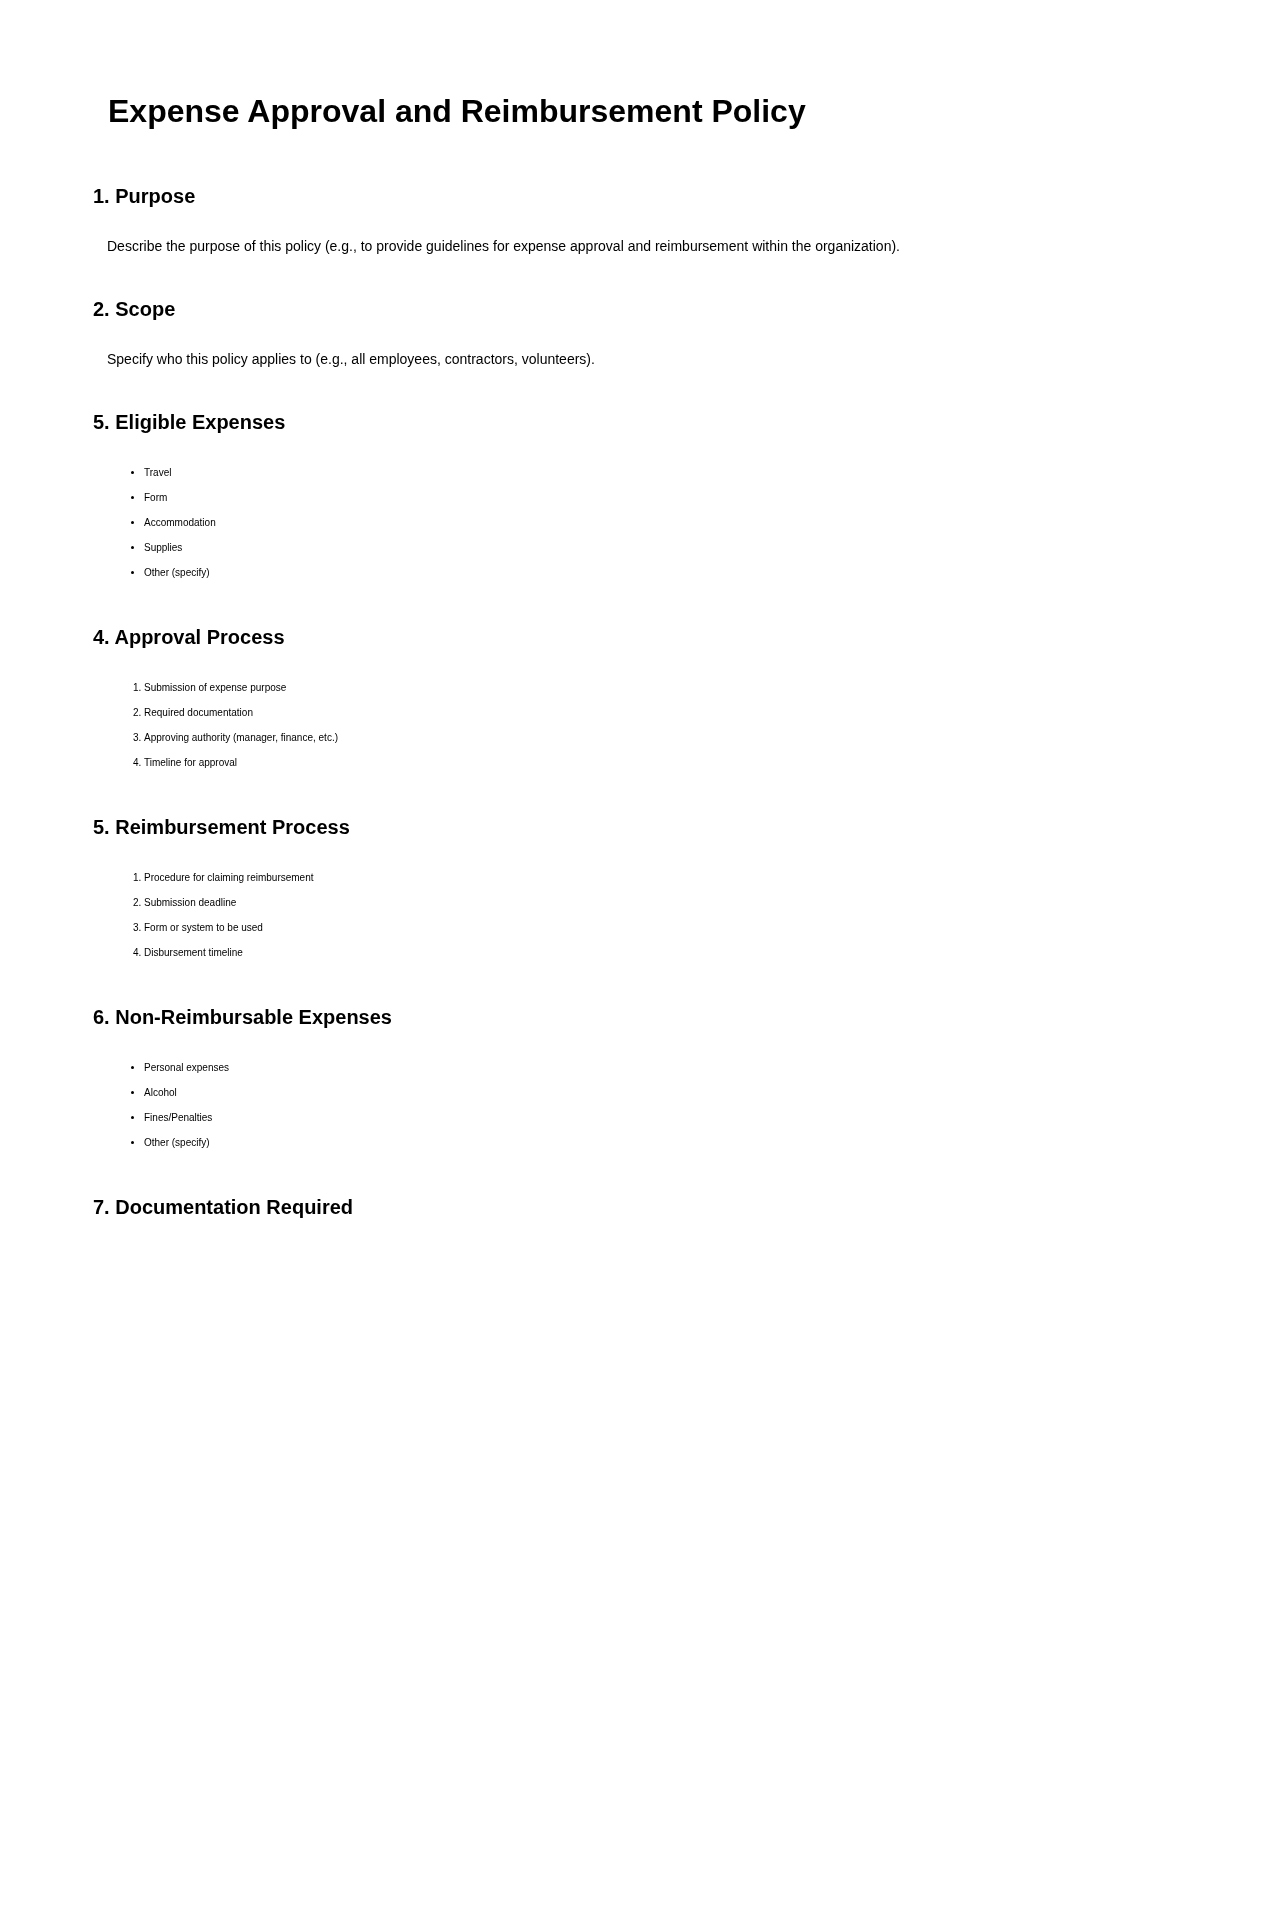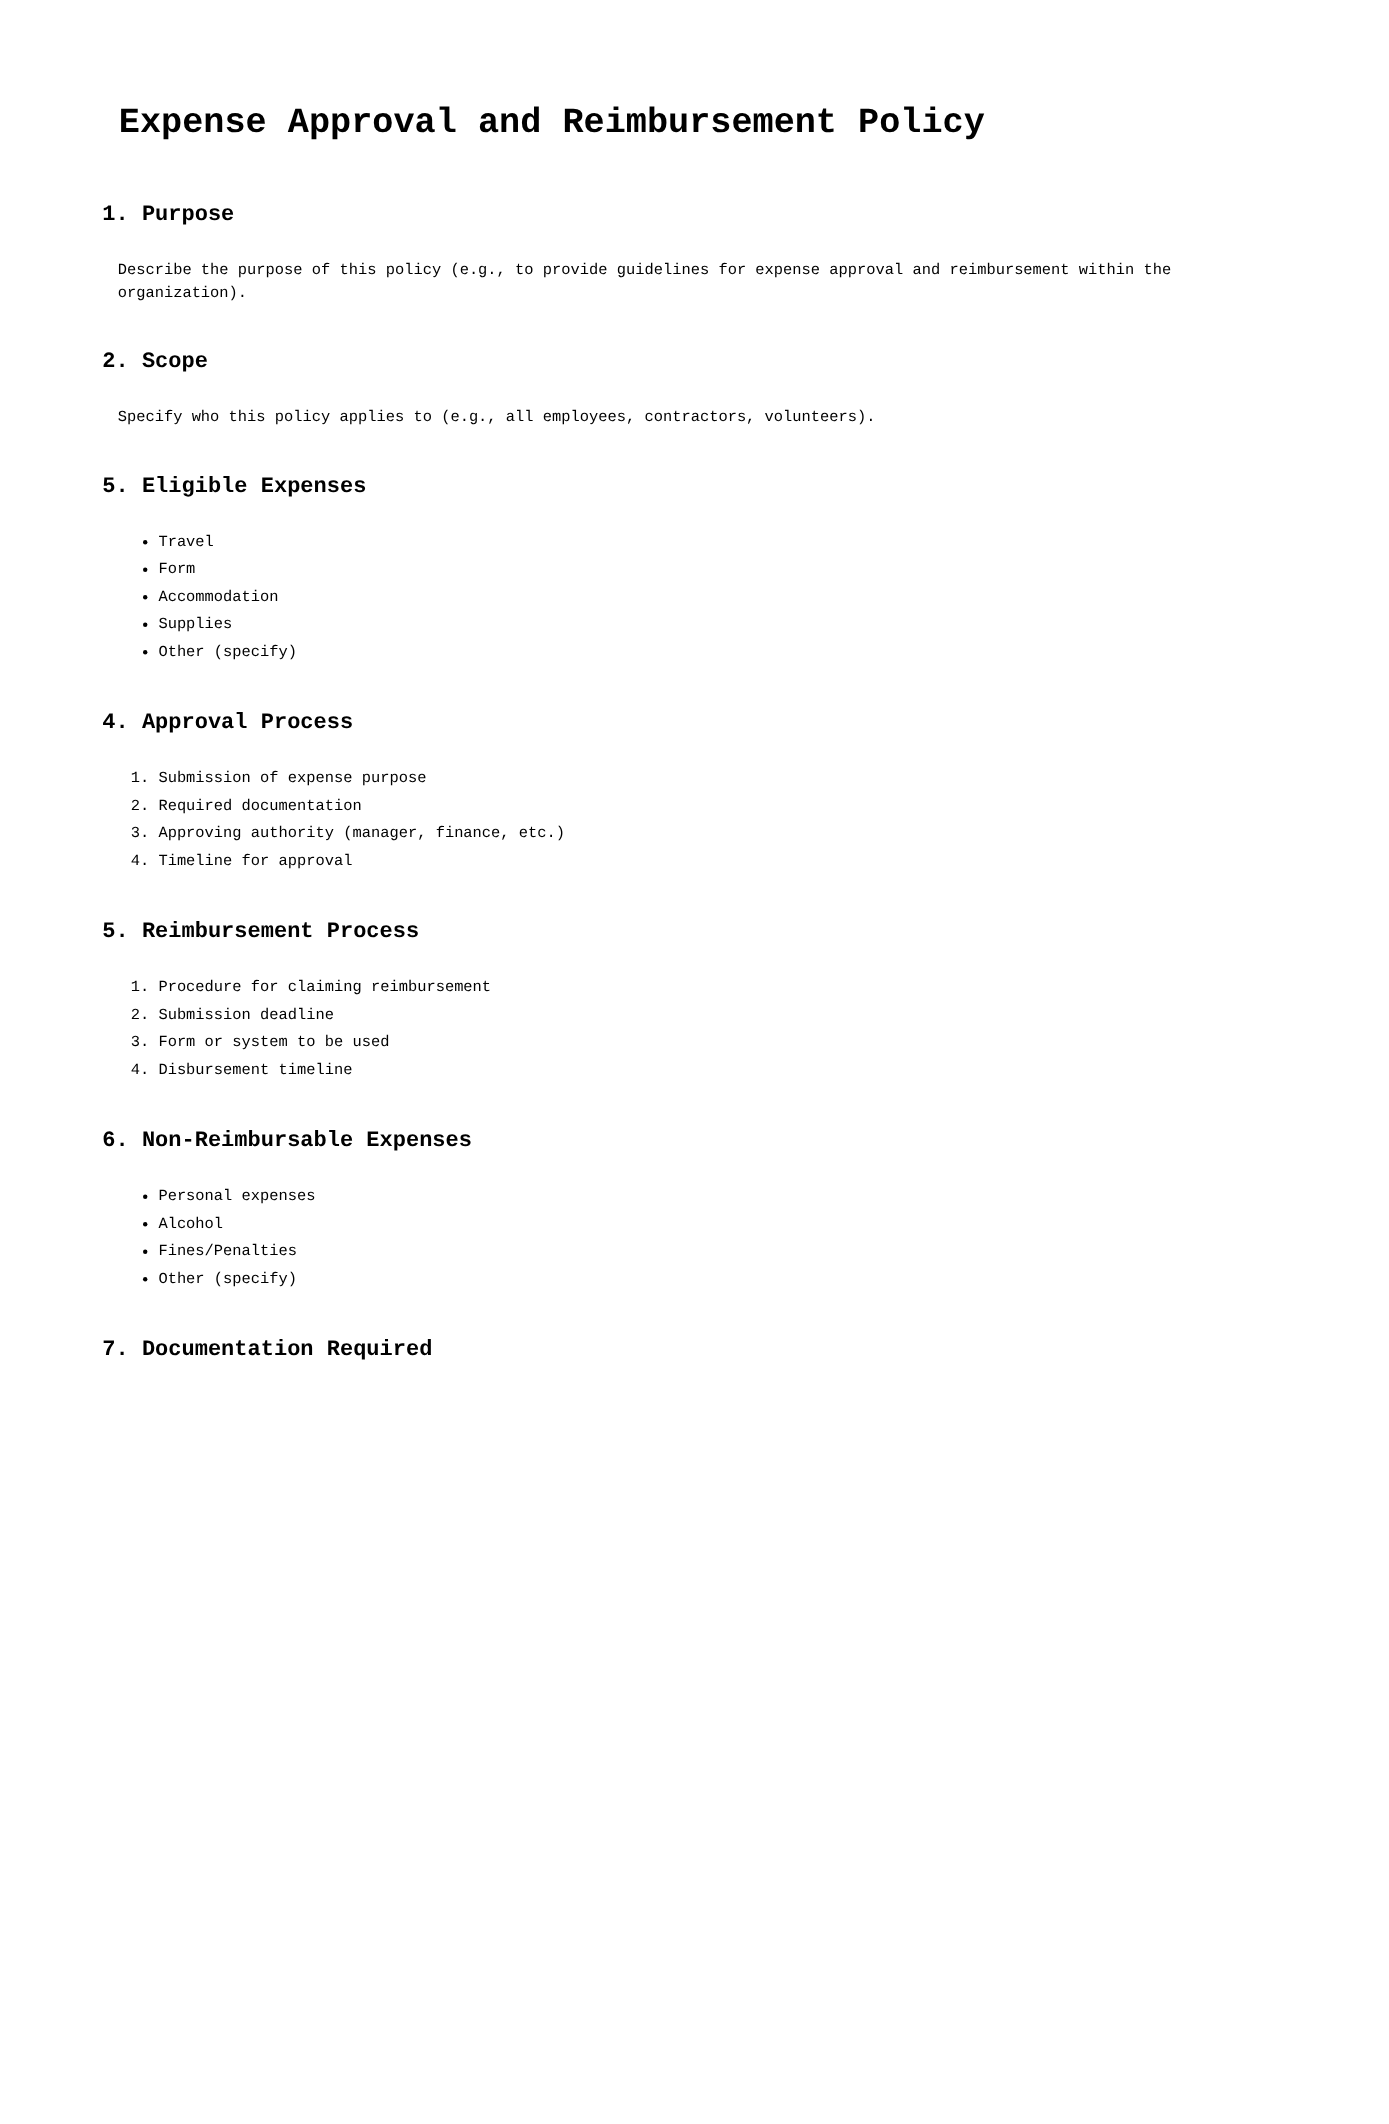--- a/index.html
+++ b/index.html
@@ -11,21 +11,20 @@
     width: 1263px;
     height: 1931px;
     font-family: "Liberation Sans", "DejaVu Sans", sans-serif;
     color: #000000;
   }
   
   .viewport {
     width: 1125px;
     height: 1313px;
     overflow: hidden;
-    font-family: Liberation Mono, monospace;
   }
   .doc {
     padding: 94px 40px 0 107px;
     font-size: 14px;
   }
   .doc h1 {
     font-size: 32px;
     line-height: 35px;
     font-weight: 700;
     margin: 0 0 55px 1px;
@@ -39,21 +38,21 @@
   .doc p {
     font-size: 14px;
     line-height: 21px;
     margin: 28px 0 40px 0;
   }
   .doc ul, .doc ol {
     margin: 0;
     padding: 0 0 0 37px;
   }
   .doc li {
-    font-size: 14px;
+    font-size: 10px;
     line-height: 25px;
   }
   .doc ul li { list-style-type: disc; }
   .doc ol li { list-style-type: decimal; }
 </style>
 </head>
 <body>
 
 <div class="viewport">
   <div class="doc">

